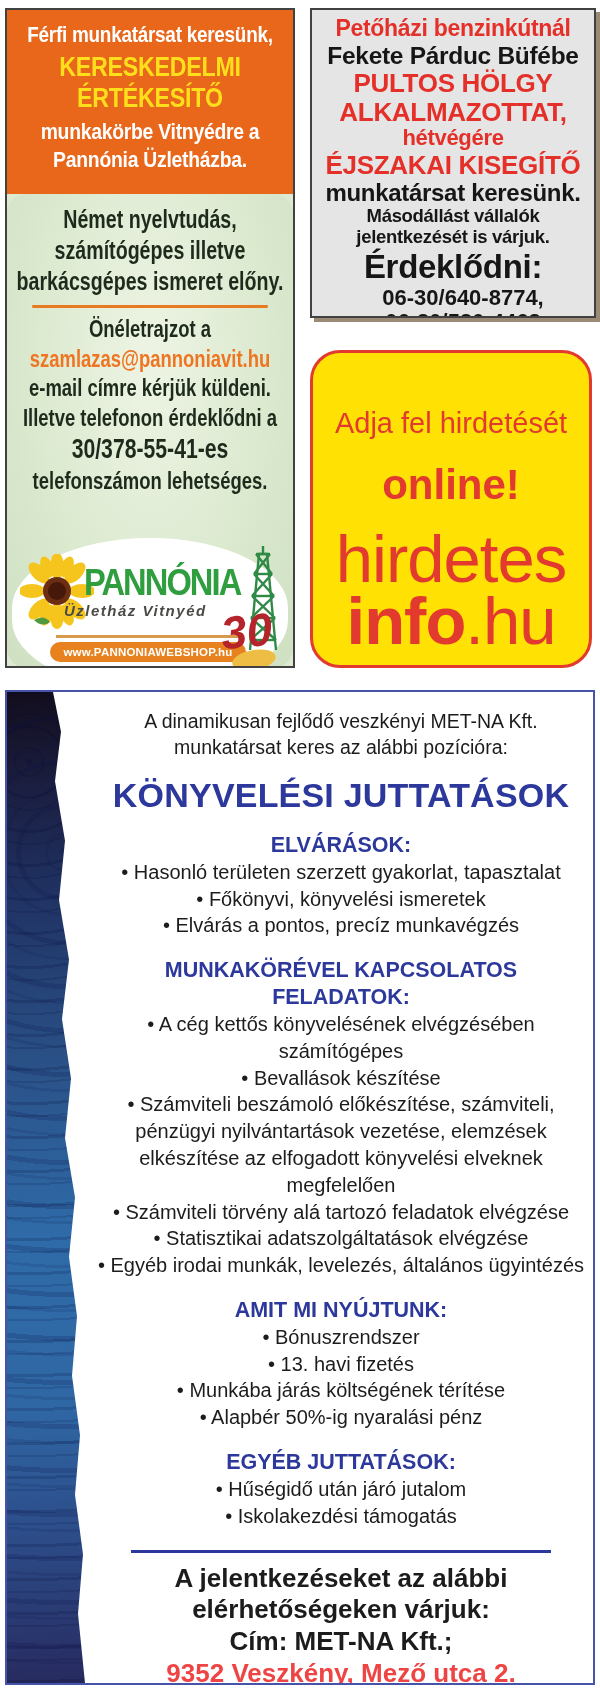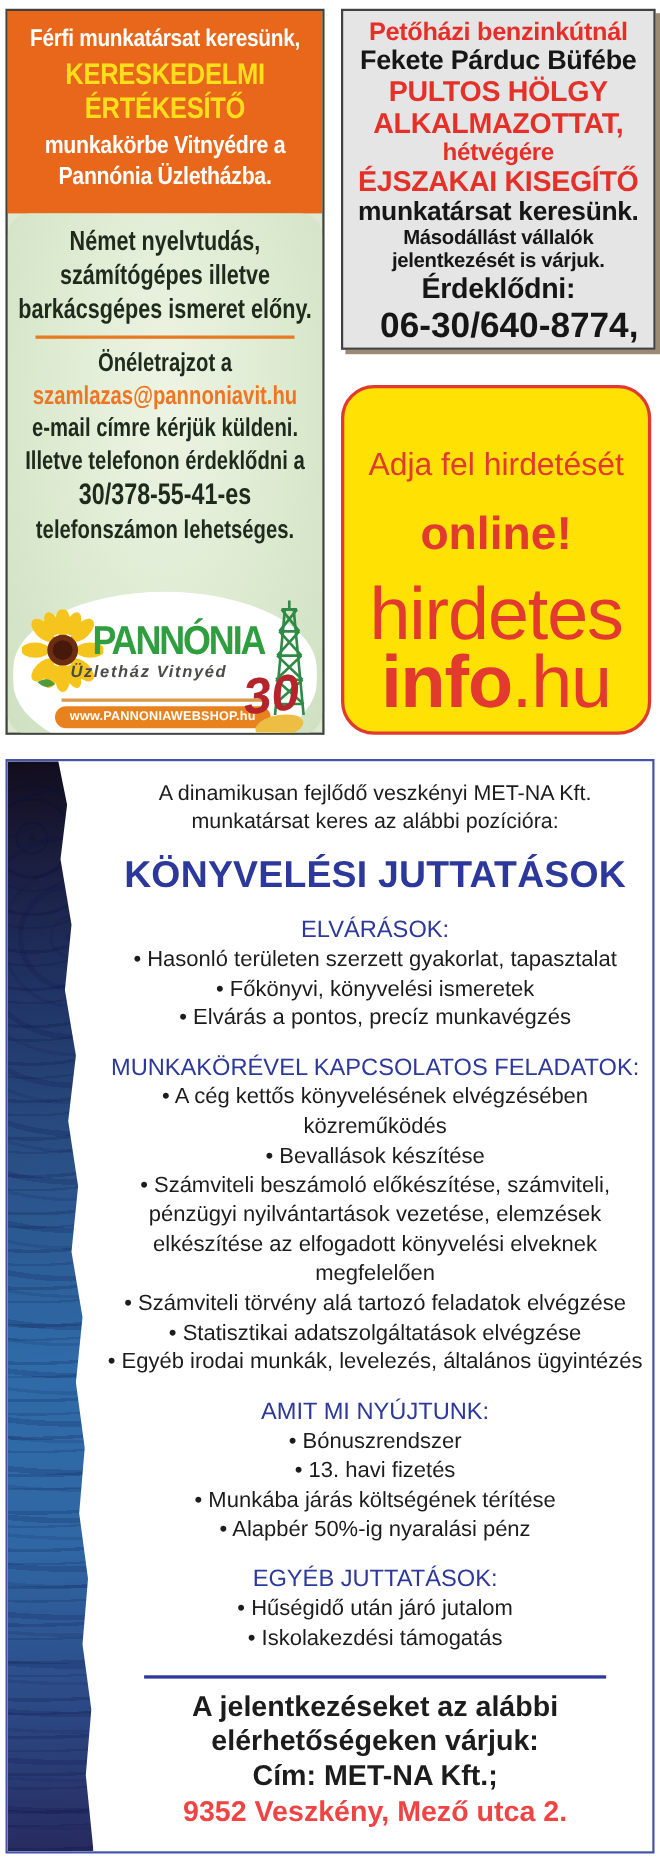--- a/index.html
+++ b/index.html
@@ -44,22 +44,22 @@
     background:#e5e5e5; border:2px solid #414141; box-shadow:4px 4px 0 0 #9b8a74;
     text-align:center; padding-top:6px; overflow:hidden; letter-spacing:-0.3px; }
   .bf-red { color:#e5302a; font-weight:bold; }
   .bf-black { color:#161616; font-weight:bold; }
   .bf-location { font-size:23px; line-height:1.12; }
   .bf-venue { font-size:24.5px; line-height:1.12; }
   .bf-role { font-size:26px; line-height:1.1; }
   .bf-schedule { font-size:22px; line-height:1.12; }
   .bf-closing { font-size:24px; line-height:1.12; }
   .bf-note { font-size:18.5px; line-height:1.12; font-weight:bold; color:#161616; }
-  .bf-contact { font-size:26px; line-height:1.15; }
-  .bf-phone { font-size:32px; line-height:1.12; letter-spacing:0;padding-left:20px; }
+  .bf-contact { font-size:33px; line-height:1.15; }
+  .bf-phone { font-size:22px; line-height:1.12; letter-spacing:0;padding-left:20px; }
 
   
   .info-ad { position:absolute; left:310px; top:350px; width:282px; height:318px;
     background:#ffe103; border:3px solid #e23a2e; border-radius:30px; text-align:center; overflow:hidden; }
   .ia-tagline { color:#e23a2e; font-size:29px; margin-top:56px; line-height:1; }
   .ia-online { color:#e23a2e; font-weight:bold; font-size:42px; margin-top:26px; line-height:1; }
   .ia-brand { color:#e23a2e; font-size:67px; line-height:0.93; margin-top:22px; letter-spacing:-1px; }
   .ia-brand b { font-weight:bold; }
 
   
@@ -69,21 +69,21 @@
     background:
       repeating-radial-gradient(circle at 22px 70px, rgba(0,0,45,0.16) 0 3px, transparent 3px 13px, rgba(0,0,45,0.13) 13px 15px, transparent 15px 34px),
       repeating-radial-gradient(circle at 58px 160px, rgba(10,15,70,0.18) 0 5px, transparent 5px 17px, rgba(10,15,70,0.12) 17px 20px, transparent 20px 44px),
       linear-gradient(176deg, #120d1c 0%, #1a1d3e 9%, #203364 21%, #2a5288 38%, #2f6ba8 55%, #2f67a4 72%, #2c4a86 86%, #272a5e 100%);
     clip-path:polygon(0 0, 46px 0, 54px 4%, 48px 9%, 58px 15%, 52px 21%, 62px 27%, 55px 33%, 64px 39%, 58px 45%, 68px 51%, 62px 57%, 70px 63%, 65px 69%, 73px 75%, 68px 81%, 76px 87%, 71px 93%, 78px 100%, 0 100%);
     filter:drop-shadow(3px 1px 4px rgba(0,0,0,0.45)); }
   .mn-content { position:absolute; left:86px; top:0; width:496px; height:991px; text-align:center; padding-top:16px; }
   .mn-intro { color:#1c1c1c; font-size:19.5px; line-height:1.35; }
   .mn-title { color:#2c389b; font-weight:bold; font-size:34px; line-height:1.1; margin-top:16px; letter-spacing:0.2px; }
   .mn-sec { margin-top:18px; }
-  .mn-sec-h { color:#2c389b; font-weight:normal; font-size:21.5px; line-height:1.25; }
+  .mn-sec-h { color:#2c389b; font-weight:bold; font-size:21.5px; line-height:1.25; }
   .bullet { color:#1c1c1c; font-size:20px; line-height:1.34; }
   .bullet::before { content:"• "; }
   .mn-divider { width:420px; height:3px; background:#2c389b; margin:20px auto 10px auto; }
   .mn-contact { color:#1c1c1c; font-weight:bold; font-size:26px; line-height:1.22; }
   .mn-addr { color:#ef4444; font-weight:bold; font-size:26px; line-height:1.22; }
 </style>
 </head>
 <body>
 
 <div id="canvas">
@@ -180,21 +180,21 @@
         <div>
             <div class="bullet">Hasonló területen szerzett gyakorlat, tapasztalat</div>
             <div class="bullet">Főkönyvi, könyvelési ismeretek</div>
             <div class="bullet">Elvárás a pontos, precíz munkavégzés</div>
           </div>
       </div>
 
       <div class="mn-sec">
         <div class="mn-sec-h">MUNKAKÖRÉVEL KAPCSOLATOS FELADATOK:</div>
         <div>
-            <div class="bullet">A cég kettős könyvelésének elvégzésében közreműködés</div>
+            <div class="bullet">A cég kettős könyvelésének elvégzésében számítógépes</div>
             <div class="bullet">Bevallások készítése</div>
             <div class="bullet">Számviteli beszámoló előkészítése, számviteli, pénzügyi nyilvántartások vezetése, elemzések elkészítése az elfogadott könyvelési elveknek megfelelően</div>
             <div class="bullet">Számviteli törvény alá tartozó feladatok elvégzése</div>
             <div class="bullet">Statisztikai adatszolgáltatások elvégzése</div>
             <div class="bullet">Egyéb irodai munkák, levelezés, általános ügyintézés</div>
           </div>
       </div>
 
       <div class="mn-sec">
         <div class="mn-sec-h">AMIT MI NYÚJTUNK:</div>

